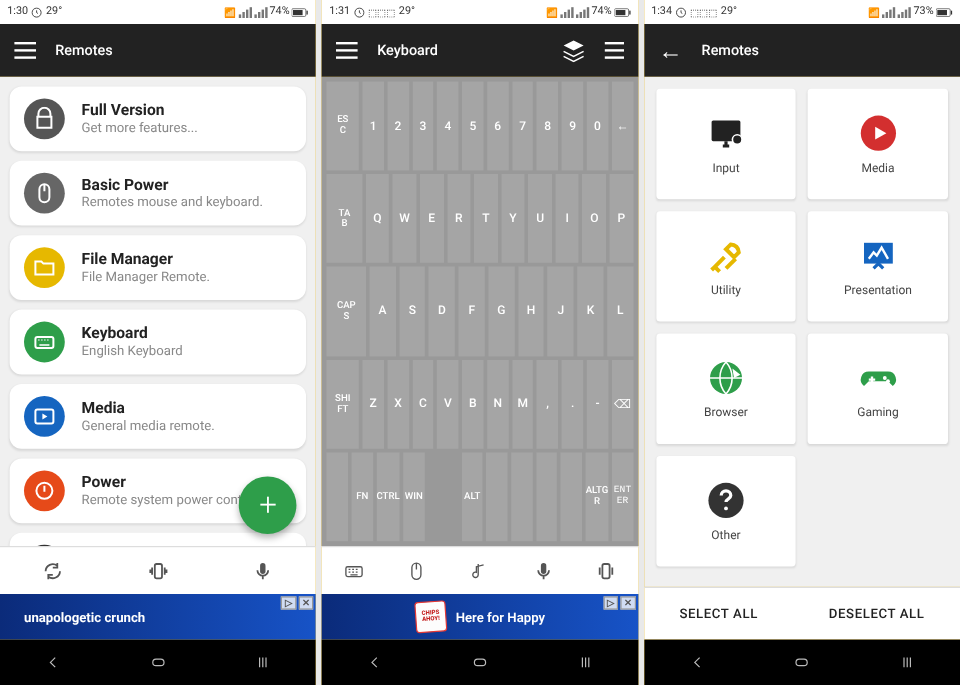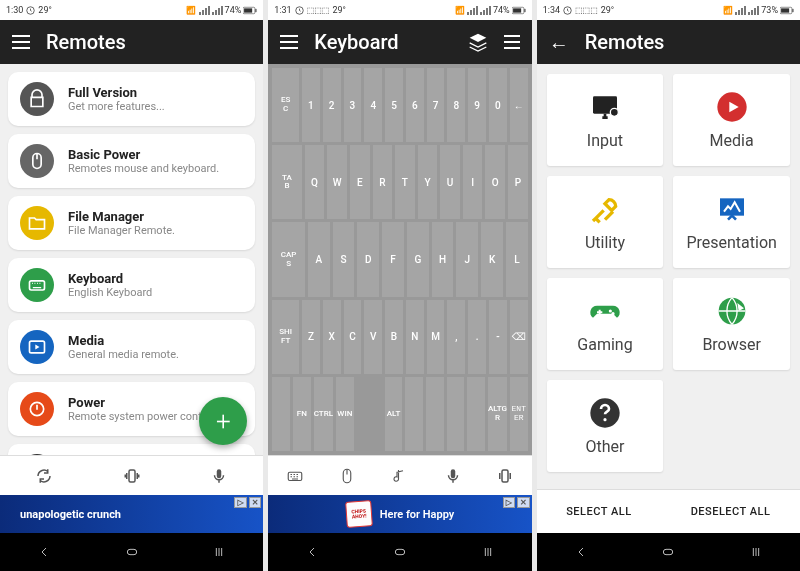--- a/index.html
+++ b/index.html
@@ -2,21 +2,21 @@
 <html><head>
 <meta charset="utf-8">
 <style>
   *{margin:0;padding:0;box-sizing:border-box;font-family:-apple-system,Roboto,Arial,sans-serif}
   body{background:#e9e9e9;width:800px;height:571px;overflow:hidden;display:flex;gap:5px}
   .phone{flex:1;background:#eab308;display:flex;flex-direction:column;position:relative;height:571px}
   .status-bar{height:20px;background:#fff;display:flex;align-items:center;justify-content:space-between;padding:0 6px;font-size:9px;color:#333}
   .status-left{display:flex;align-items:center;gap:3px}
   .status-right{display:flex;align-items:center;gap:2px}
   .app-bar{background:#222;color:#fff;height:44px;display:flex;align-items:center;padding:0 12px;gap:16px}
-  .app-title{font-size:20px;font-weight:500;flex:1}
+  .app-title{font-size:12px;font-weight:500;flex:1}
   .hamb{width:18px;height:14px;display:flex;flex-direction:column;justify-content:space-between}
   .hamb span{height:2px;background:#fff;width:100%}
   .arrow-back{font-size:20px}
 
   
   .p1-body{flex:1;background:#f0f0f0;padding:8px 8px 0;overflow:hidden;position:relative}
   .card{background:#fff;border-radius:10px;padding:10px 12px;display:flex;align-items:center;gap:14px;margin-bottom:8px;box-shadow:0 1px 2px rgba(0,0,0,.1)}
   .ic{width:34px;height:34px;border-radius:50%;display:flex;align-items:center;justify-content:center;flex-shrink:0}
   .ic svg{width:20px;height:20px}
   .ctext{display:flex;flex-direction:column}
@@ -40,21 +40,21 @@
   .key.mod{font-size:8px;text-align:center;line-height:1.1}
   .p2-ab{justify-content:space-between}
   .layers-icon{width:20px;height:20px}
   .ad2{background:linear-gradient(90deg,#0b2b7a,#1753c7);height:38px;color:#fff;display:flex;align-items:center;justify-content:center;gap:8px;position:relative;font-size:11px;font-weight:600}
   .chips{width:26px;height:26px;background:#fdfdfd;border-radius:3px;display:flex;align-items:center;justify-content:center;font-size:5px;font-weight:900;color:#c62828;text-align:center;line-height:1;border:1px solid #e53935;transform:rotate(-4deg)}
 
   
   .p3-body{flex:1;background:#f0f0f0;padding:10px;display:grid;grid-template-columns:1fr 1fr;gap:10px;align-content:start}
   .tile{background:#fff;border-radius:3px;height:92px;display:flex;flex-direction:column;align-items:center;justify-content:center;gap:8px;box-shadow:0 1px 2px rgba(0,0,0,.1)}
   .tile svg{width:32px;height:32px}
-  .tl{font-size:16px;color:#444}
+  .tl{font-size:10px;color:#444}
   .p3-bottom{height:44px;background:#fff;display:flex;align-items:center;justify-content:space-around;border-top:1px solid #ddd;font-size:11px;font-weight:500;color:#222;letter-spacing:.5px}
   .sig{display:flex;gap:1px;align-items:flex-end;height:9px}
   .sig span{width:2px;background:#777}
 </style>
 </head>
 <body>
 
 <div class="phone">
   <div class="status-bar">
     <div class="status-left">
@@ -433,36 +433,36 @@
       <div class="tile">
         <svg viewBox="0 0 24 24" style="color:#1565c0">
           <rect x="3" y="4" width="18" height="13" fill="currentColor"></rect>
           <path d="M6 14l3-4 2 2 3-5 4 7" fill="none" stroke="#fff" stroke-width="1.5"></path>
           <path d="M9 20l3-3 3 3" stroke="currentColor" stroke-width="2" fill="none"></path>
         </svg>
   <span class="tl">Presentation</span>
       </div>
       <div class="tile">
         <svg viewBox="0 0 24 24" style="color:#2e9e4a">
+          <circle cx="12" cy="12" r="10" fill="currentColor"></circle>
+          <path d="M2 12h20M12 2a15 15 0 010 20M12 2a15 15 0 000 20" stroke="#fff" fill="none"></path>
+          <path d="M16 6l5 4-4 2" fill="#fff"></path>
+        </svg>
+  <span class="tl">Browser</span>
+      </div>
+      <div class="tile">
+        <svg viewBox="0 0 24 24" style="color:#2e9e4a">
           <path d="M6 8h12a5 5 0 013 9l-3-3h-12l-3 3a5 5 0 013-9z" fill="currentColor"></path>
           <path d="M8 11v4M6 13h4" stroke="#fff" stroke-width="1.5"></path>
           <circle cx="16" cy="12" r="1.2" fill="#fff"></circle>
           <circle cx="18" cy="14" r="1.2" fill="#fff"></circle>
         </svg>
   <span class="tl">Gaming</span>
       </div>
       <div class="tile">
-        <svg viewBox="0 0 24 24" style="color:#2e9e4a">
-          <circle cx="12" cy="12" r="10" fill="currentColor"></circle>
-          <path d="M2 12h20M12 2a15 15 0 010 20M12 2a15 15 0 000 20" stroke="#fff" fill="none"></path>
-          <path d="M16 6l5 4-4 2" fill="#fff"></path>
-        </svg>
-  <span class="tl">Browser</span>
-      </div>
-      <div class="tile">
         <svg viewBox="0 0 24 24" style="color:#333">
           <circle cx="12" cy="12" r="11" fill="currentColor"></circle>
           <path d="M9 9a3 3 0 116 0c0 2-3 2-3 4" stroke="#fff" stroke-width="2" fill="none"></path>
           <circle cx="12" cy="17" r="1.2" fill="#fff"></circle>
         </svg>
   <span class="tl">Other</span>
       </div>
     </div>
   <div class="p3-bottom">
     <span>SELECT ALL</span>

